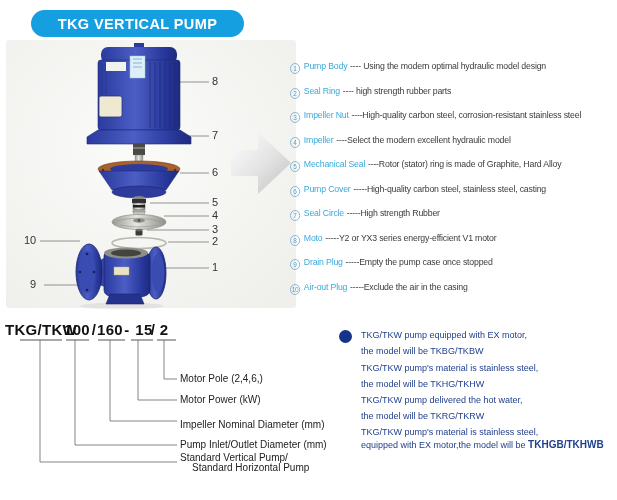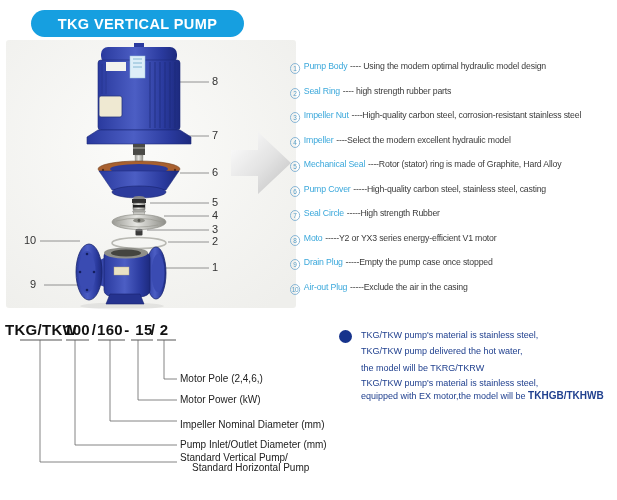--- a/index.html
+++ b/index.html
@@ -208,20 +208,23 @@
 
   <span class="tree-label" style="left:180px;top:374px;">Motor Pole (2,4,6,)</span>
   <span class="tree-label" style="left:180px;top:395px;">Motor Power  (kW)</span>
   <span class="tree-label" style="left:180px;top:420px;">Impeller Nominal Diameter (mm)</span>
   <span class="tree-label" style="left:180px;top:440px;">Pump Inlet/Outlet Diameter (mm)</span>
   <span class="tree-label" style="left:180px;top:453px;">Standard Vertical Pump/</span>
   <span class="tree-label" style="left:180px;top:463px;padding-left:12px;">Standard  Horizontal Pump</span>
 
   <div class="bullet" style="background:#16338C;"></div>
   <div class="notes">
+    <div class="note-line">TKG/TKW pump equipped with EX motor,</div>
+    <div class="note-line">the model will be TKBG/TKBW</div>
     <div class="note-line">TKG/TKW pump's material is stainless steel,</div>
+    <div class="note-line">the model will be TKHG/TKHW</div>
     <div class="note-line">TKG/TKW pump delivered the hot water,</div>
     <div class="note-line">the model will be TKRG/TKRW</div>
     <div class="note-line tight">TKG/TKW pump's material is stainless steel,</div>
     <div class="note-line last"><span>equipped with EX motor,the model will be </span><span class="note-model-bold">TKHGB/TKHWB</span></div>
   </div>
 
 </div>
 
 </body></html>

